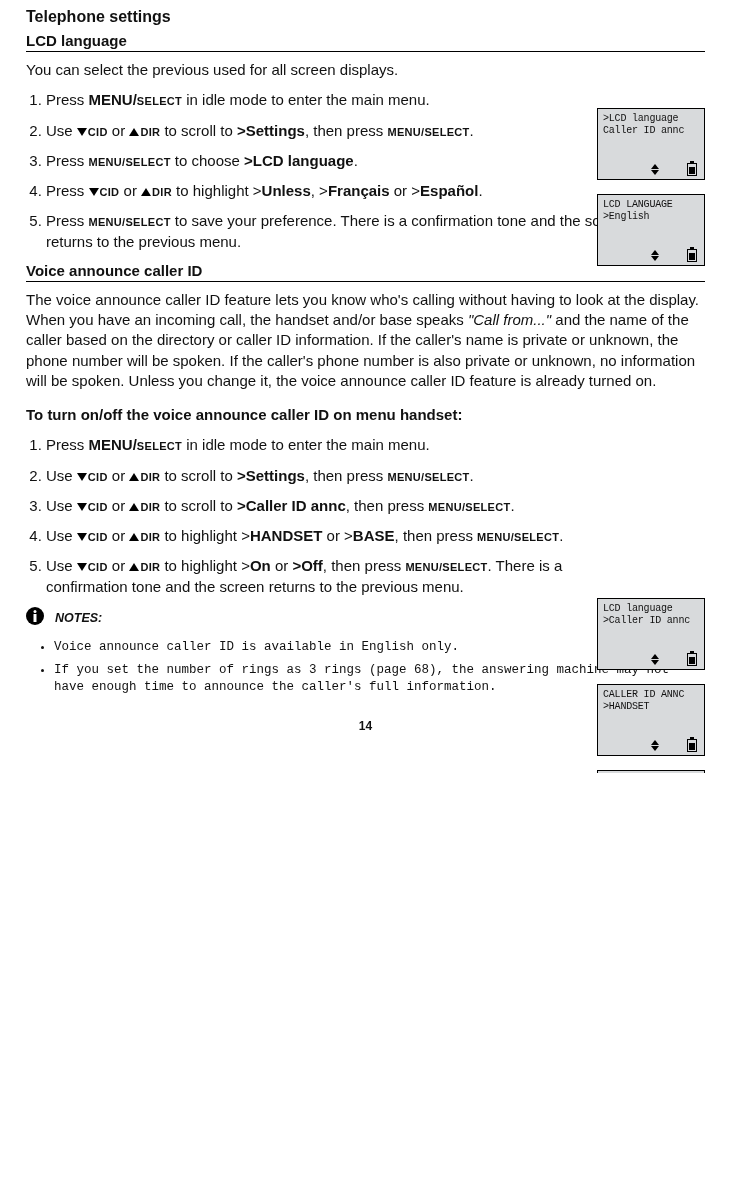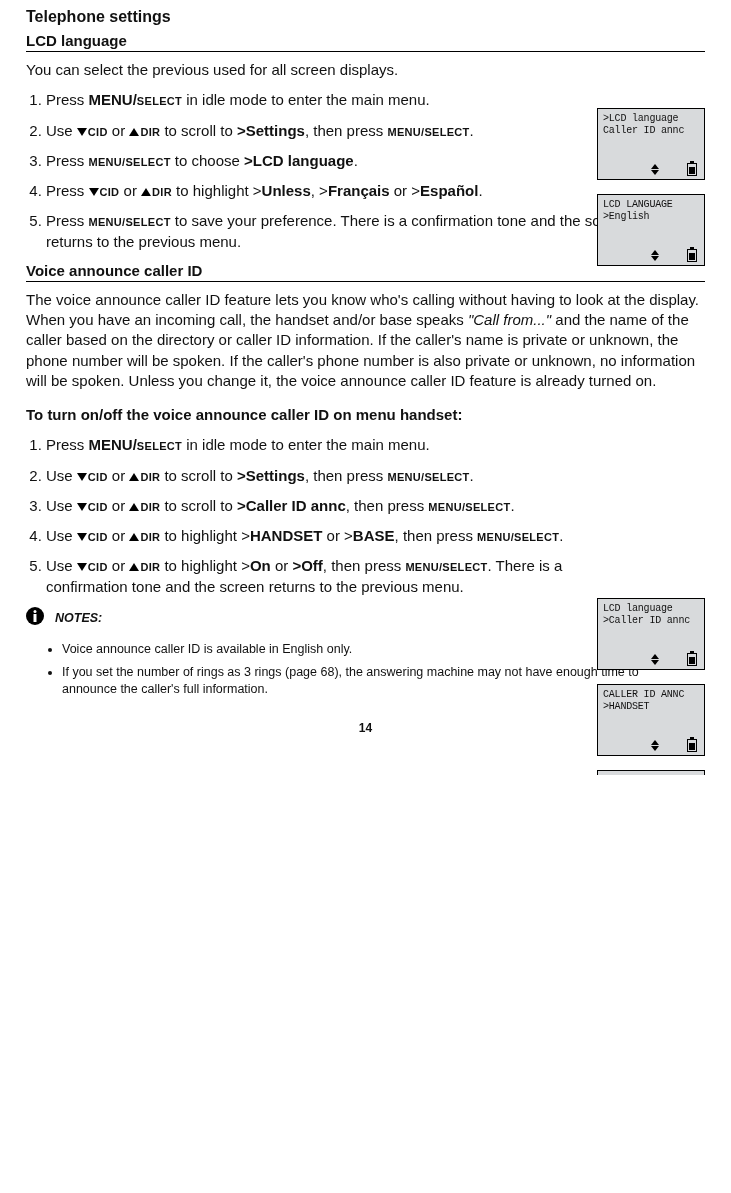--- a/index.html
+++ b/index.html
@@ -60,21 +60,22 @@
     max-width: 585px;
   }
   ol.steps li {
     font-size: 15px;
     line-height: 1.35;
     margin-bottom: 10px;
   }
   ul.notes-list {
     list-style: disc;
     padding-left: 20px;
-    margin: 16px;
+    margin: 8px;
+    font-family: Liberation Mono, monospace;
   }
   ul.notes-list li {
     font-size: 12.5px;
     line-height: 1.35;
     margin-bottom: 6px;
   }
   .notes-label-row {
     display: flex;
     align-items: flex-end;
     gap: 11px;

